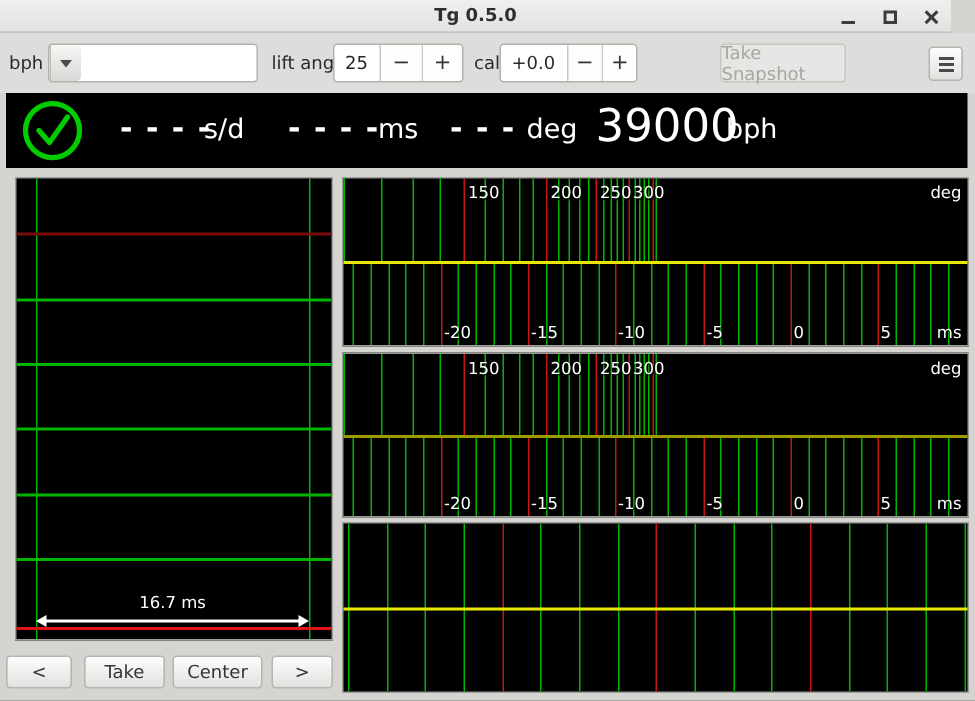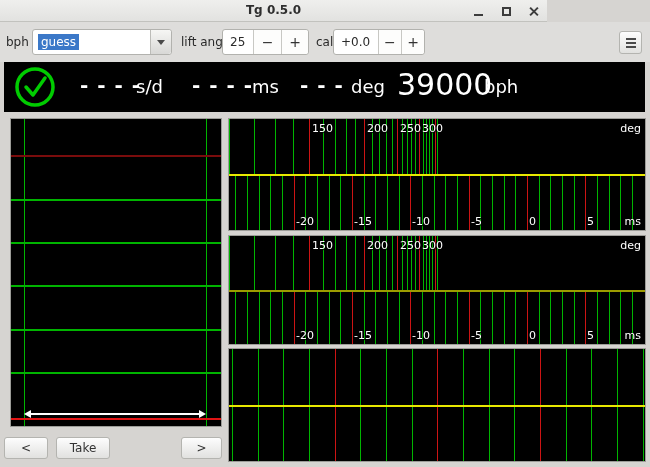--- a/index.html
+++ b/index.html
@@ -5,21 +5,21 @@
   html,body{margin:0;padding:0;background:#888;}
   *{box-sizing:border-box;}
   .window{
     position:relative;width:650px;height:467px;
     background:#d6d4d1;
     font-family:"DejaVu Sans","Liberation Sans",sans-serif;
     color:#2a2a2a;overflow:hidden;
     outline:1px solid #9a9a96;
   }
   
-  .titlebar{position:absolute;left:0;top:0;width:547px;height:22px;
+  .titlebar{position:absolute;left:0;top:0;width:634px;height:22px;
     background:linear-gradient(#efefed,#e2e2e0);border-bottom:1px solid #c2c2be;}
   .title{position:absolute;left:0;right:0;top:3px;text-align:center;
     font-size:12px;font-weight:bold;color:#2e2e2e;}
   .win-controls{position:absolute;right:6px;top:0;height:22px;display:flex;align-items:center;gap:14px;}
   .winbtn{width:14px;height:14px;display:flex;align-items:center;justify-content:center;cursor:default;}
   .min-glyph{width:9px;height:2px;background:#3c3c3c;margin-top:7px;}
   .max-glyph{width:9px;height:9px;border:2px solid #3c3c3c;}
   .close-glyph{position:relative;width:10px;height:10px;}
   .close-glyph::before,.close-glyph::after{content:"";position:absolute;left:4px;top:0;width:2px;height:11px;background:#3c3c3c;}
   .close-glyph::before{transform:rotate(45deg);}
@@ -78,39 +78,37 @@
         </span>
       <span class="winbtn">
           <span class="close-glyph"></span>
         </span>
     </div>
   </div>
 
   <div class="toolbar">
     <span class="tb-label" style="left:6px;">bph</span>
     <div class="combo">
-      <div class="combo-entry">
-          <span class="combo-sel">guess</span>
-        </div>
       <div class="combo-btn">
           <span class="arrow-down"></span>
         </div>
     </div>
     <span class="tb-label" style="left:181px;">lift angle</span>
     <div class="spin" style="left:222px;width:87px;">
       <div class="spin-val" style="width:30px;">25</div>
       <div class="spin-btn" style="width:28px;">−</div>
       <div class="spin-btn" style="width:27px;border-radius:0 3px 3px 0;">+</div>
     </div>
     <span class="tb-label" style="left:316px;">cal</span>
     <div class="spin" style="left:333px;width:92px;">
       <div class="spin-val" style="width:44px;">+0.0</div>
       <div class="spin-btn" style="width:24px;">−</div>
       <div class="spin-btn" style="width:23px;border-radius:0 3px 3px 0;">+</div>
     </div>
+    <div class="btn-disabled">Take Snapshot</div>
     <div class="btn menu-btn">
       <span class="menu-glyph">
           <span></span>
           <span></span>
           <span></span>
         </span>
     </div>
   </div>
 
   <div class="statusbar">
@@ -134,20 +132,21 @@
       <div style="position: absolute; left: 0px; top: 36px; width: 210px; height: 2px; background: rgb(122, 12, 12);"></div>
       <div style="position: absolute; left: 0px; top: 80px; width: 210px; height: 2px; background: rgb(0, 180, 0);"></div>
       <div style="position: absolute; left: 0px; top: 123px; width: 210px; height: 2px; background: rgb(0, 180, 0);"></div>
       <div style="position: absolute; left: 0px; top: 166px; width: 210px; height: 2px; background: rgb(0, 180, 0);"></div>
       <div style="position: absolute; left: 0px; top: 210px; width: 210px; height: 2px; background: rgb(0, 180, 0);"></div>
       <div style="position: absolute; left: 0px; top: 253px; width: 210px; height: 2px; background: rgb(0, 180, 0);"></div>
       <div style="position: absolute; left: 0px; top: 299px; width: 210px; height: 2px; background: rgb(224, 20, 20);"></div>
       <div style="position: absolute; left: 17px; top: 294px; width: 174px; height: 2px; background: rgb(255, 255, 255);"></div>
       <div style="position: absolute; left: 13px; top: 291px; width: 0px; height: 0px; border-top: 4px solid transparent; border-bottom: 4px solid transparent; border-right: 7px solid rgb(255, 255, 255); background: none;"></div>
       <div style="position: absolute; left: 188px; top: 291px; width: 0px; height: 0px; border-top: 4px solid transparent; border-bottom: 4px solid transparent; border-left: 7px solid rgb(255, 255, 255); background: none;"></div>
+      <span class="tick-label" style="left: 13px; width: 182px; top: 276px; text-align: center;">16.7 ms</span>
     </div>
 
   <div class="panel tp1" id="tick-panel-1">
       <div style="position: absolute; left: 0px; top: 0px; width: 1px; height: 56px; background: rgb(0, 180, 0);"></div>
       <div style="position: absolute; left: 25px; top: 0px; width: 1px; height: 56px; background: rgb(0, 180, 0);"></div>
       <div style="position: absolute; left: 46px; top: 0px; width: 1px; height: 56px; background: rgb(0, 180, 0);"></div>
       <div style="position: absolute; left: 64px; top: 0px; width: 1px; height: 56px; background: rgb(0, 180, 0);"></div>
       <div style="position: absolute; left: 80px; top: 0px; width: 1px; height: 56px; background: rgb(204, 20, 20);"></div>
       <div style="position: absolute; left: 94px; top: 0px; width: 1px; height: 56px; background: rgb(0, 180, 0);"></div>
       <div style="position: absolute; left: 106px; top: 0px; width: 1px; height: 56px; background: rgb(0, 180, 0);"></div>
@@ -312,15 +311,16 @@
       <div style="position: absolute; left: 311px; top: 0px; width: 1px; height: 112px; background: rgb(204, 20, 20);"></div>
       <div style="position: absolute; left: 337px; top: 0px; width: 1px; height: 112px; background: rgb(0, 180, 0);"></div>
       <div style="position: absolute; left: 362px; top: 0px; width: 1px; height: 112px; background: rgb(0, 180, 0);"></div>
       <div style="position: absolute; left: 388px; top: 0px; width: 1px; height: 112px; background: rgb(0, 180, 0);"></div>
       <div style="position: absolute; left: 414px; top: 0px; width: 1px; height: 112px; background: rgb(0, 180, 0);"></div>
       <div style="position: absolute; left: 0px; top: 56px; width: 416px; height: 2px; background: rgb(232, 232, 0);"></div>
     </div>
 
   <div class="btn nav-btn" style="left:4px;width:44px;">&lt;</div>
   <div class="btn nav-btn" style="left:56px;width:54px;">Take</div>
+  <div class="btn nav-btn" style="left:115px;width:60px;">Center</div>
   <div class="btn nav-btn" style="left:181px;width:41px;">&gt;</div>
 
 </div>
 
 </body></html>

